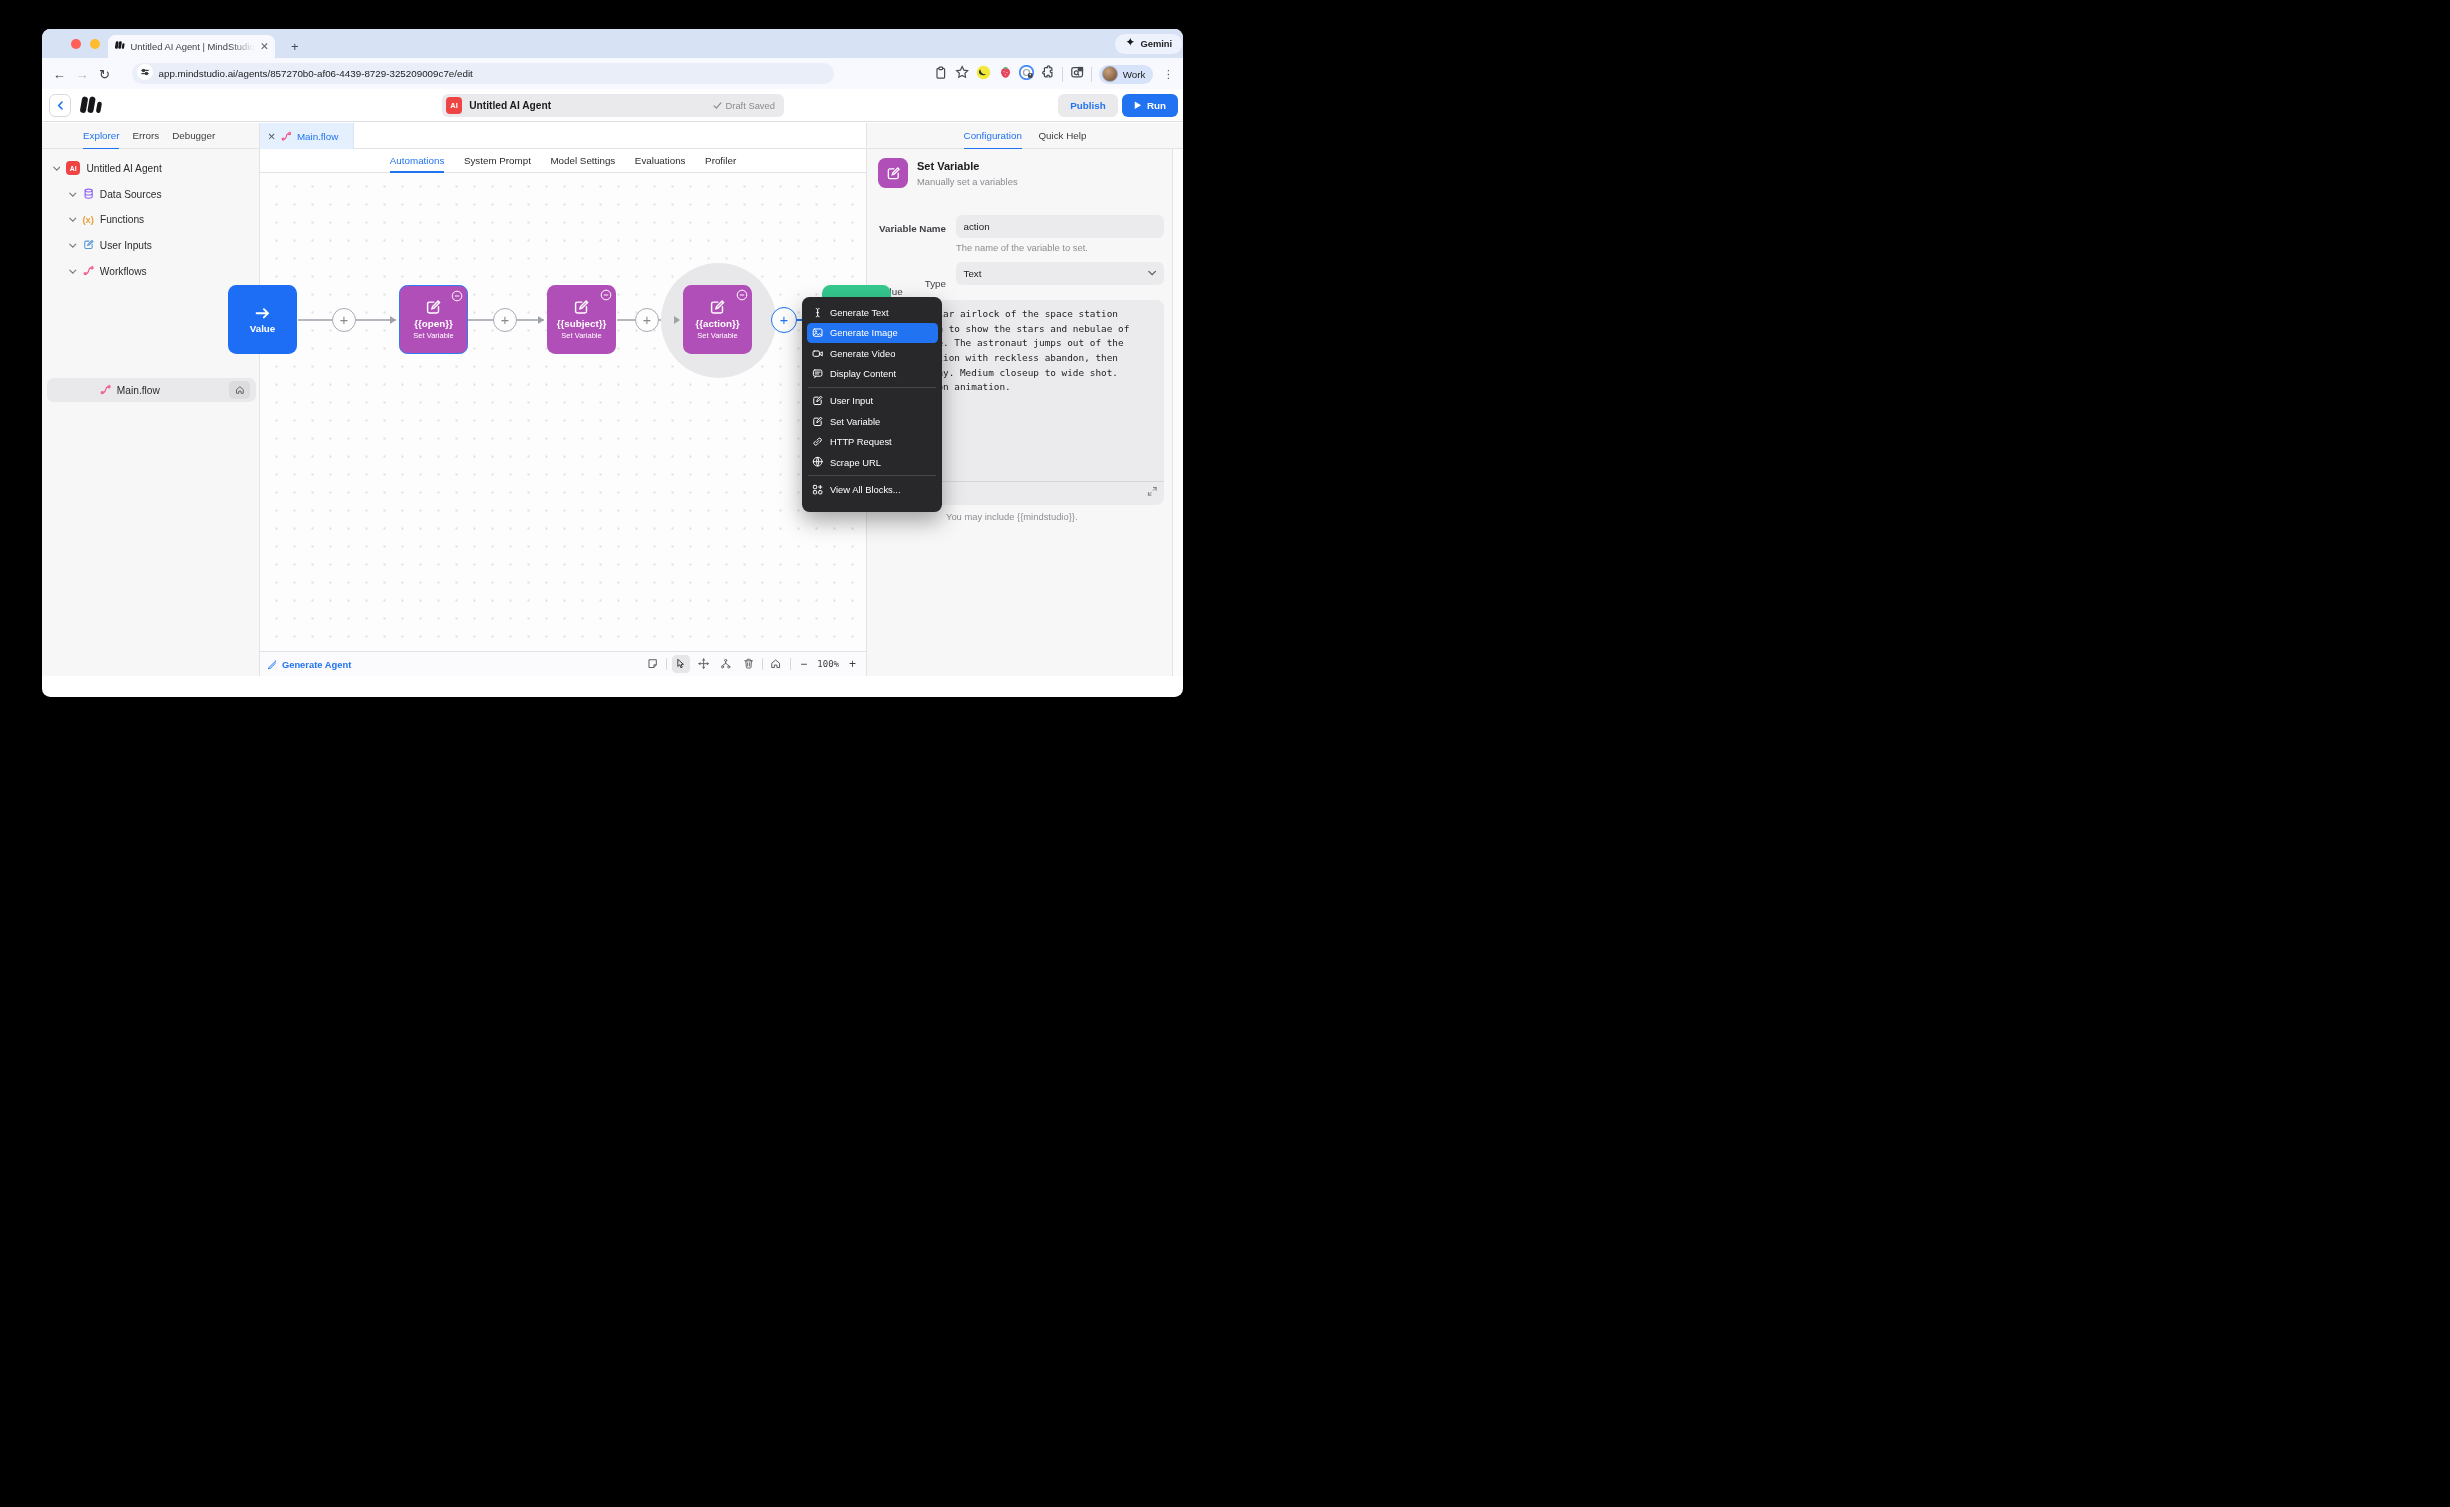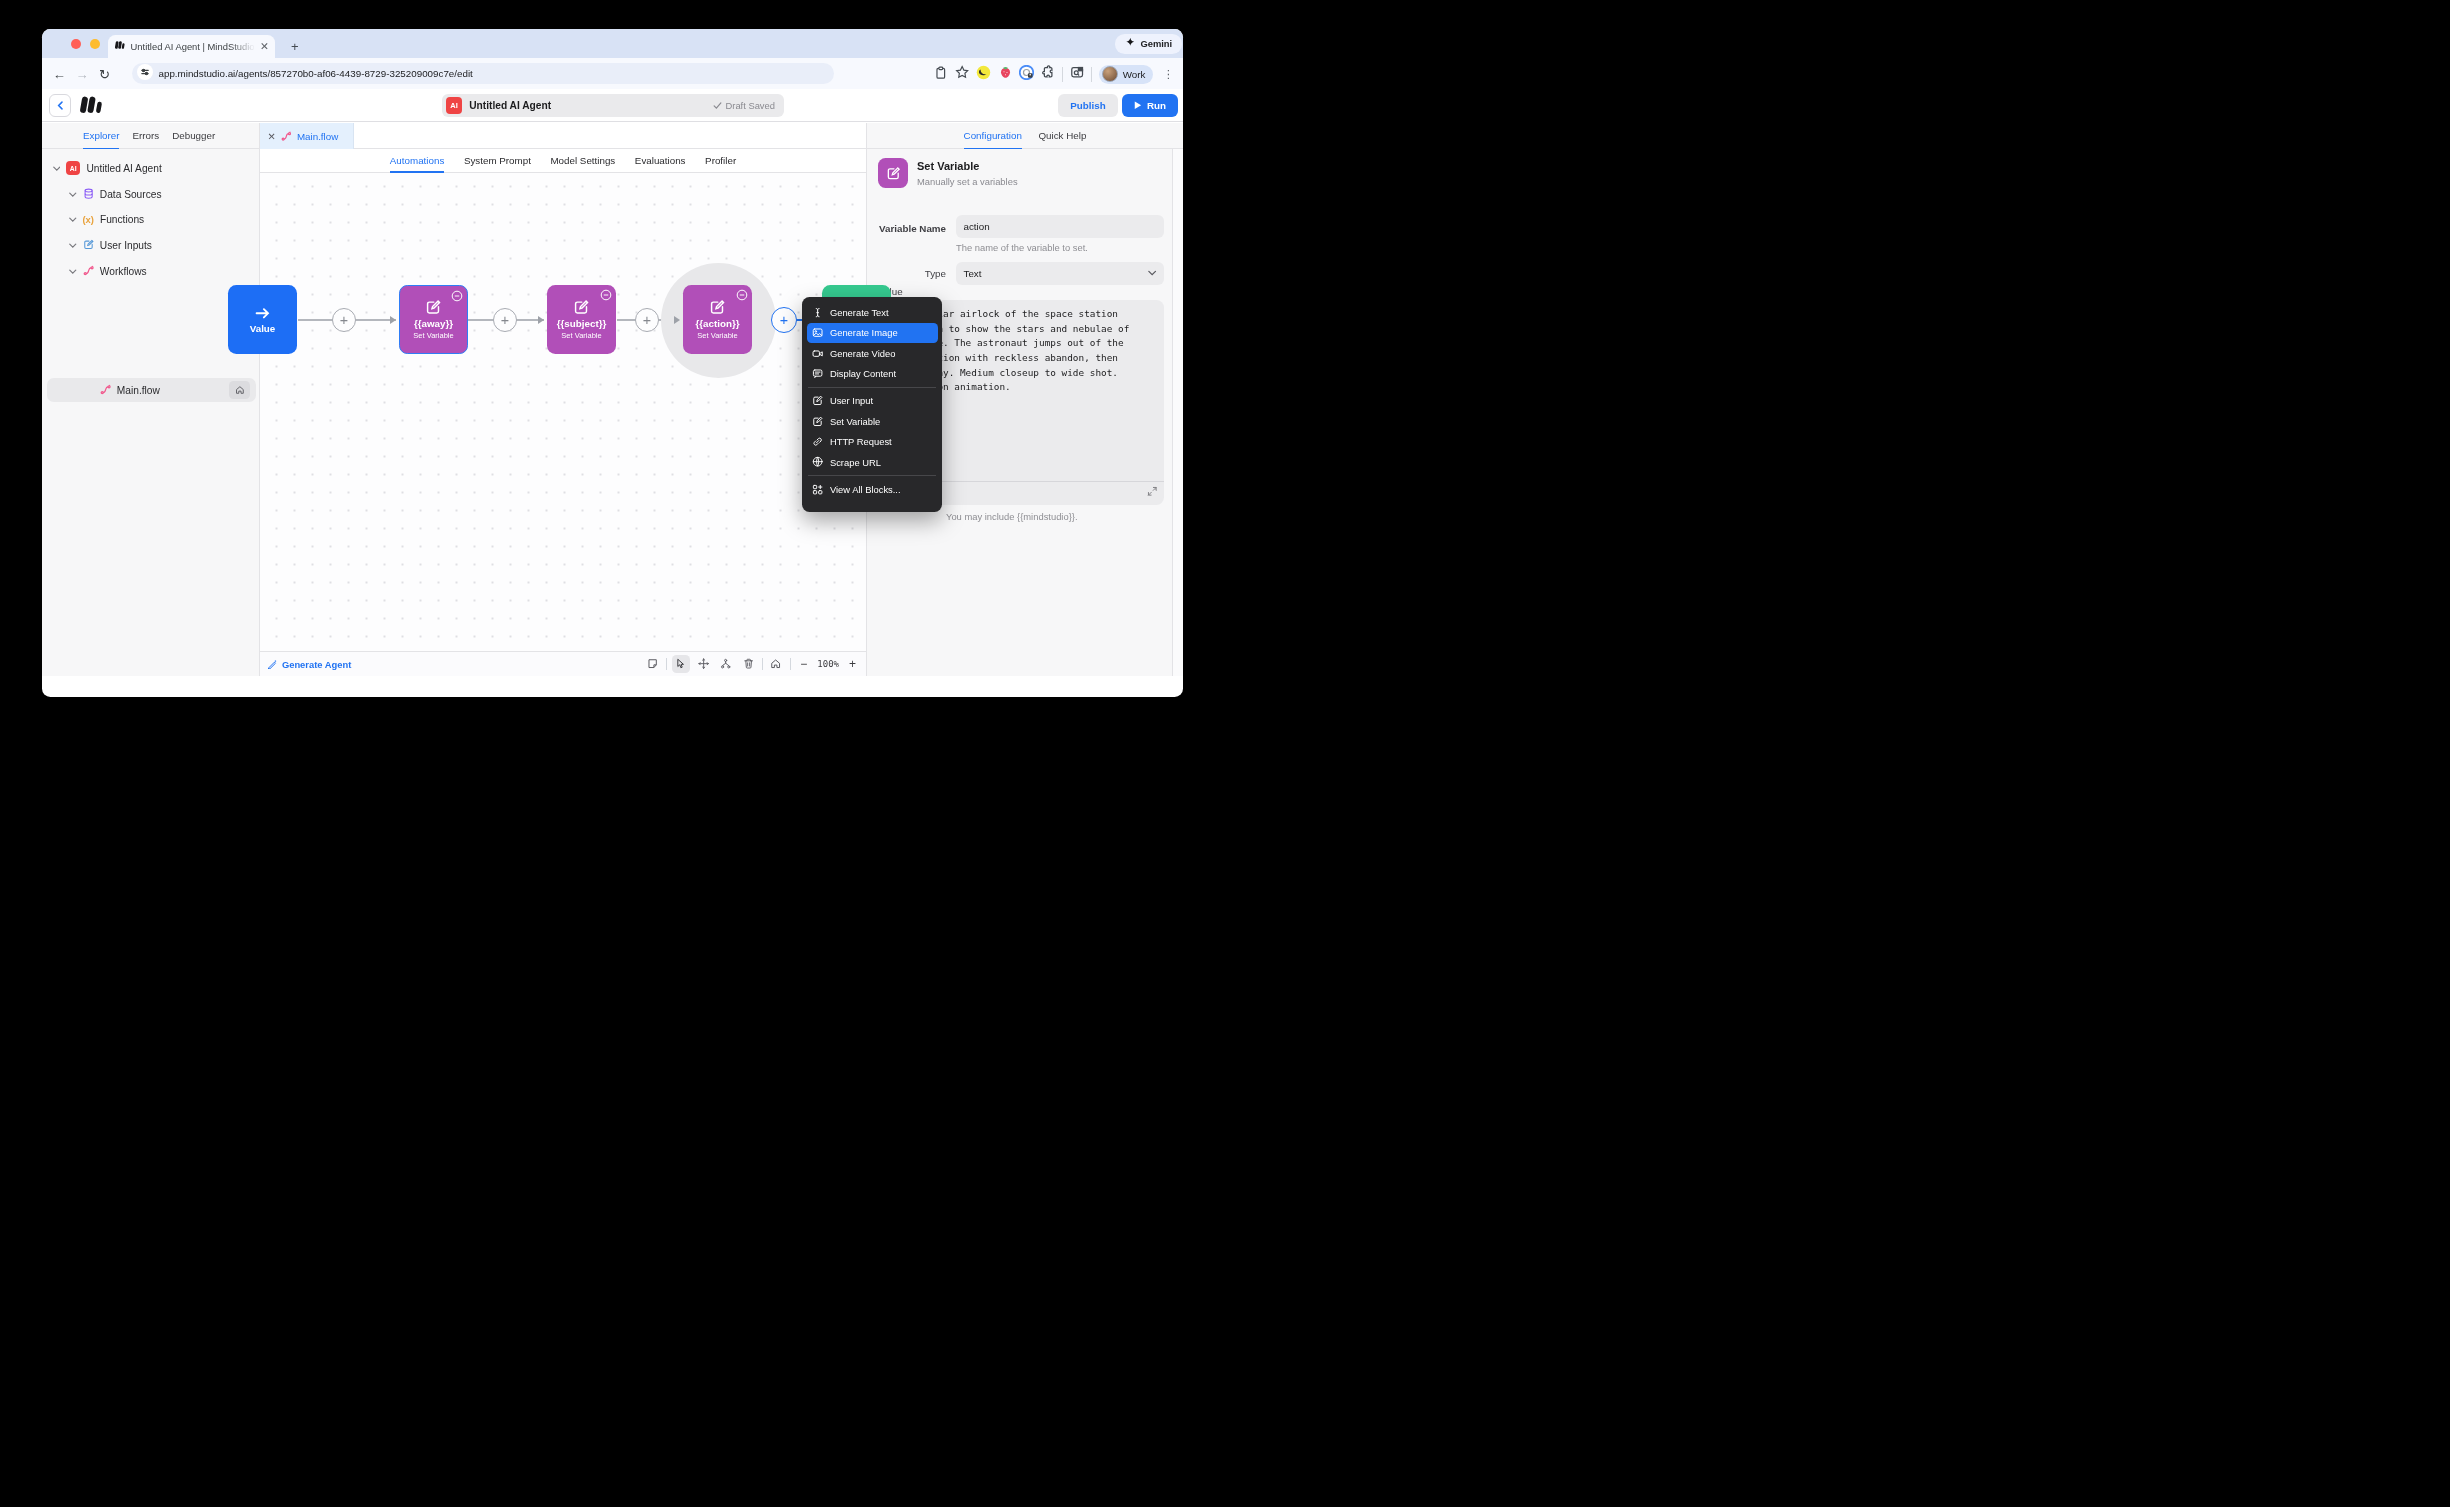--- a/index.html
+++ b/index.html
@@ -362,21 +362,21 @@
 
       <div class="node" style="left:139px;top:112px;background:#b14fb8;border:1.5px solid #2f7df6;">
         <span class="minus"><svg width="12" height="12" viewBox="0 0 16 16" fill="none" stroke="#fff" stroke-width="1.3">
               <circle cx="8" cy="8" r="6.4"></circle>
               <line x1="5" y1="8" x2="11" y2="8"></line>
             </svg></span>
         <svg width="16.6" height="16.6" viewBox="0 0 16 16" fill="none" stroke="#fff" stroke-width="1.4" stroke-linecap="round">
             <path d="M8.5 3H4.2A1.7 1.7 0 0 0 2.5 4.7v7.1a1.7 1.7 0 0 0 1.7 1.7h7.1a1.7 1.7 0 0 0 1.7-1.7V7.5"></path>
             <path d="M12.6 2l1.4 1.4-5.3 5.3-2 .6.6-2z"></path>
           </svg>
-        <span class="nt">{{away}}</span>
+        <span class="nt">{{open}}</span>
         <span class="ns">Set Variable</span>
       </div>
 
       <div class="pluscirc" style="left:233px">+</div>
 
       <div class="node" style="left:287px;top:112px;background:#b14fb8;">
         <span class="minus"><svg width="12" height="12" viewBox="0 0 16 16" fill="none" stroke="#fff" stroke-width="1.3">
               <circle cx="8" cy="8" r="6.4"></circle>
               <line x1="5" y1="8" x2="11" y2="8"></line>
             </svg></span>
@@ -549,21 +549,21 @@
     </div>
     <div class="blocktitle">Set Variable</div>
     <div class="blocksub">Manually set a variables</div>
 
     <div class="flabel" style="left:0;top:100px;font-weight:bold;">Variable Name</div>
     <div class="finput" style="top:92px;">
       <span>action</span>
     </div>
     <div class="fhelp" style="left:89px;top:119px;">The name of the variable to set.</div>
 
-    <div class="flabel" style="left:0;top:145px;">Type</div>
+    <div class="flabel" style="left:0;top:155px;">Type</div>
     <div class="finput" style="top:139px;">
       <span>Text</span>
       <span class="selchev">
           <svg width="8.3" height="6" viewBox="0 0 10 7" fill="none" stroke="#5a5a60" stroke-width="1.5" stroke-linecap="round">
             <path d="M1 1.5l4 4 4-4"></path>
           </svg>
         </span>
     </div>
 
     <div class="flabel" style="left:11.3px;top:163px;width:auto;text-align:left;">Value</div>

